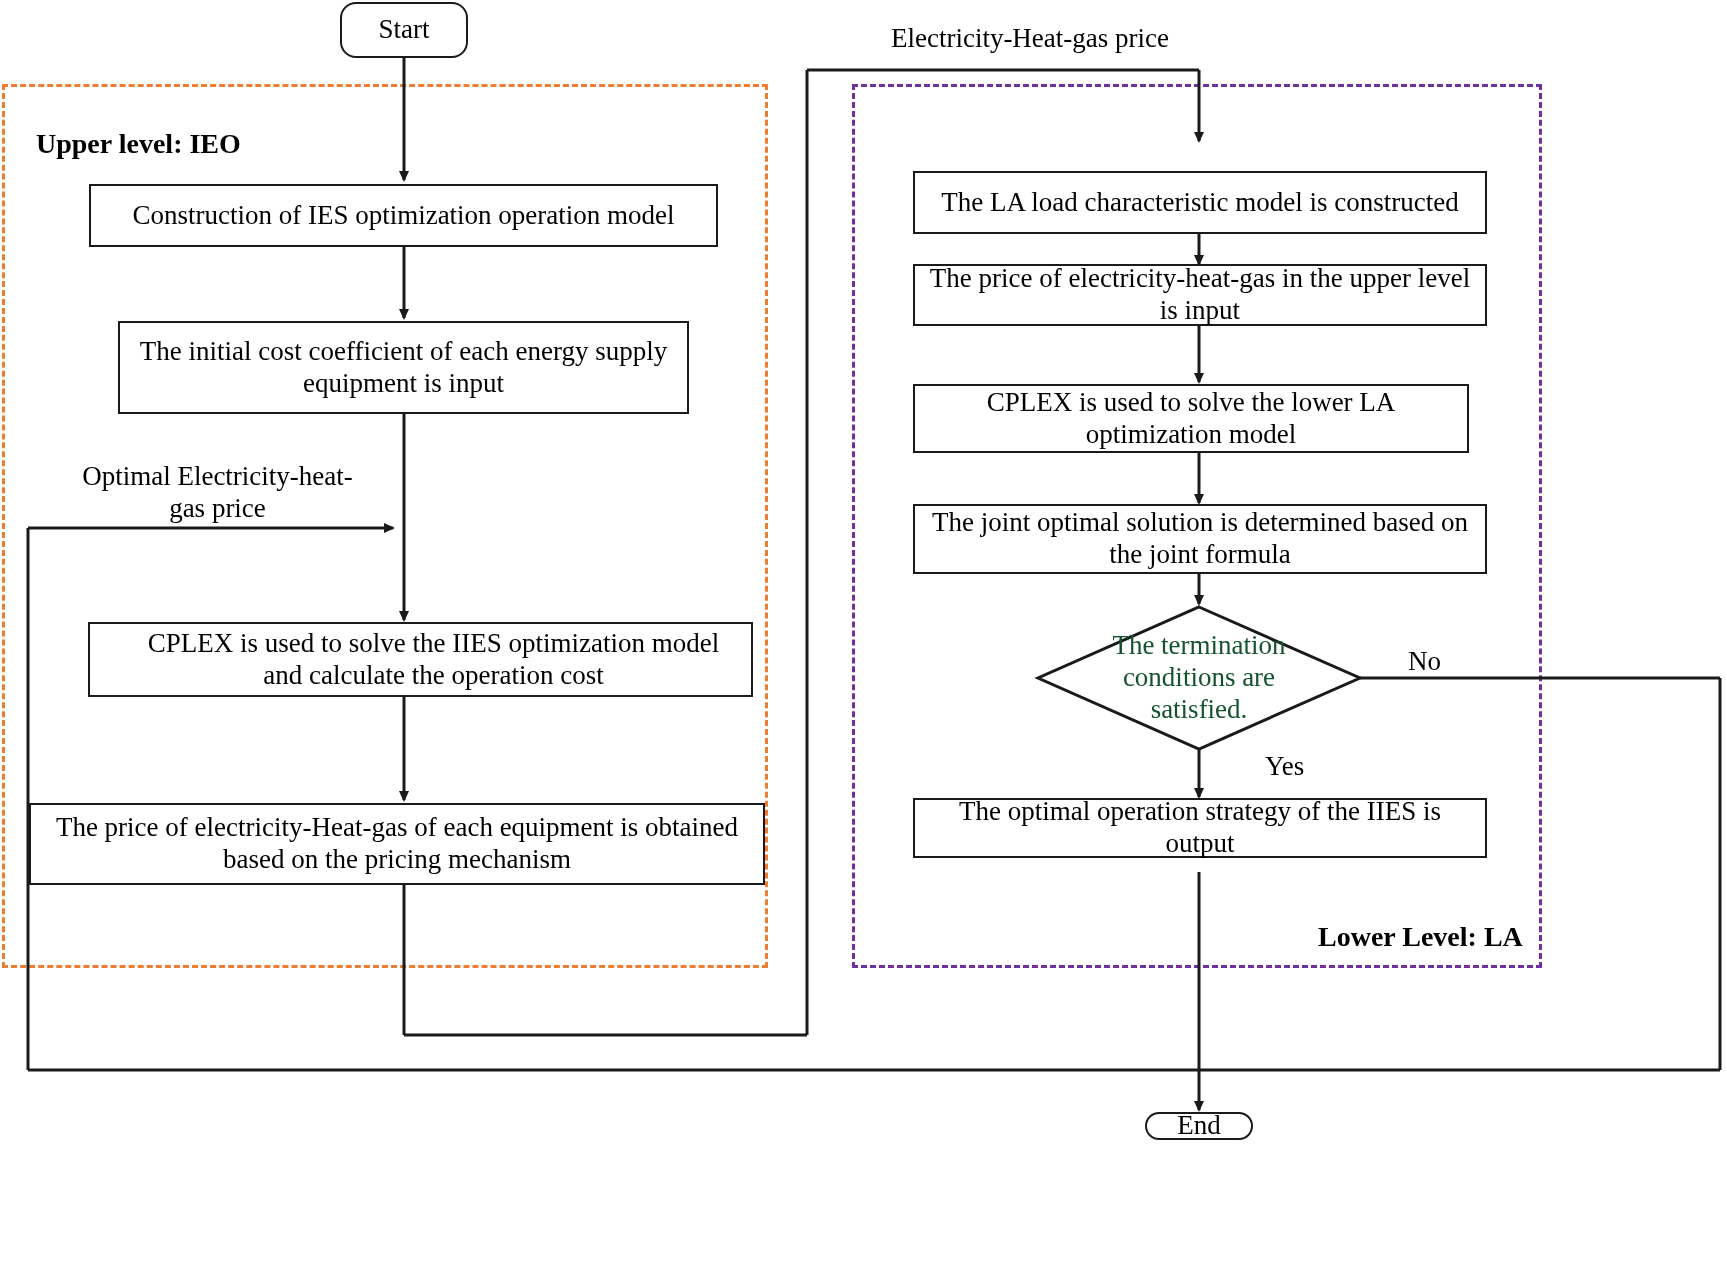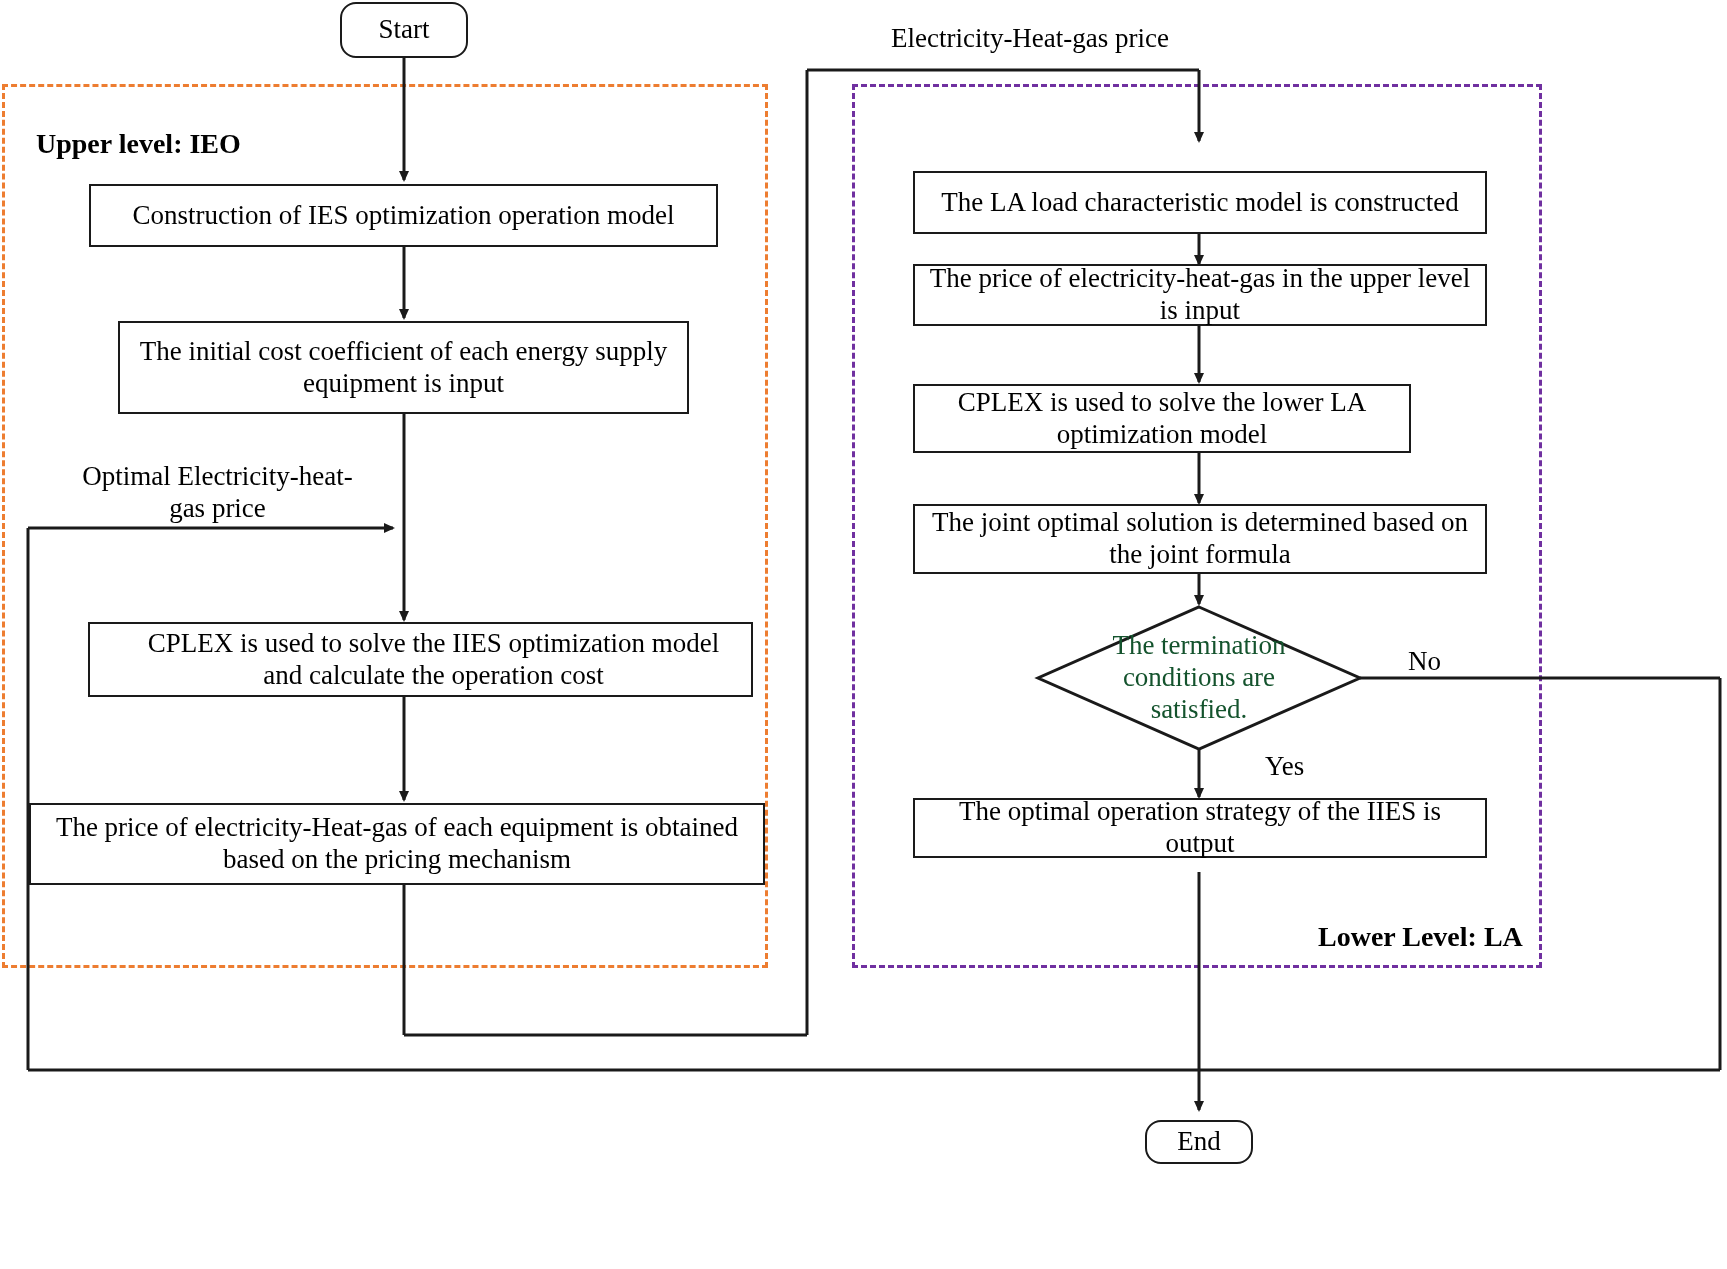--- a/index.html
+++ b/index.html
@@ -145,29 +145,29 @@
   <div class="node process" style="left:118px; top:321px; width:571px; height:93px;">The initial cost coefficient of each energy supply equipment is input</div>
 
   <div class="node process" style="left:88px; top:622px; width:665px; height:75px;padding-left:36px;">CPLEX is used to solve the IIES optimization model and calculate the operation cost</div>
 
   <div class="node process" style="left:29px; top:803px; width:736px; height:82px;">The price of electricity-Heat-gas of each equipment is obtained based on the pricing mechanism</div>
 
   <div class="node process" style="left:913px; top:143px; width:574px; height:63px;margin-top:28px;">The LA load characteristic model is constructed</div>
 
   <div class="node process" style="left:913px; top:264px; width:574px; height:62px;">The price of electricity-heat-gas in the upper level is input</div>
 
-  <div class="node process" style="left:913px; top:384px; width:498px; height:69px;">CPLEX is used to solve the lower LA optimization model</div>
+  <div class="node process" style="left:913px; top:384px; width:556px; height:69px;">CPLEX is used to solve the lower LA optimization model</div>
 
   <div class="node process" style="left:913px; top:504px; width:574px; height:70px;">The joint optimal solution is determined based on the joint formula</div>
 
   <div class="decision-text" style="left:1074px; top:638px; width:250px; height:80px;">The termination conditions are satisfied.</div>
 
   <div class="node process" style="left:913px; top:798px; width:574px; height:60px;">The optimal operation strategy of the IIES is output</div>
 
-  <div class="node terminator" style="left:1145px; top:1112px; width:108px; height:44px;margin-top:8px;">End</div>
+  <div class="node terminator" style="left:1145px; top:1112px; width:108px; height:28px;">End</div>
 
   <div class="edge-label" style="left:870px; top:22px; width:320px;">Electricity-Heat-gas price</div>
 
   <div class="edge-label" style="left:75px; top:460px; width:285px;">Optimal Electricity-heat-gas price</div>
 
   <div class="edge-label" style="left:1408px; top:645px; width:60px; text-align:left;">No</div>
 
   <div class="edge-label" style="left:1265px; top:750px; width:70px; text-align:left;">Yes</div>
 
 </div>

